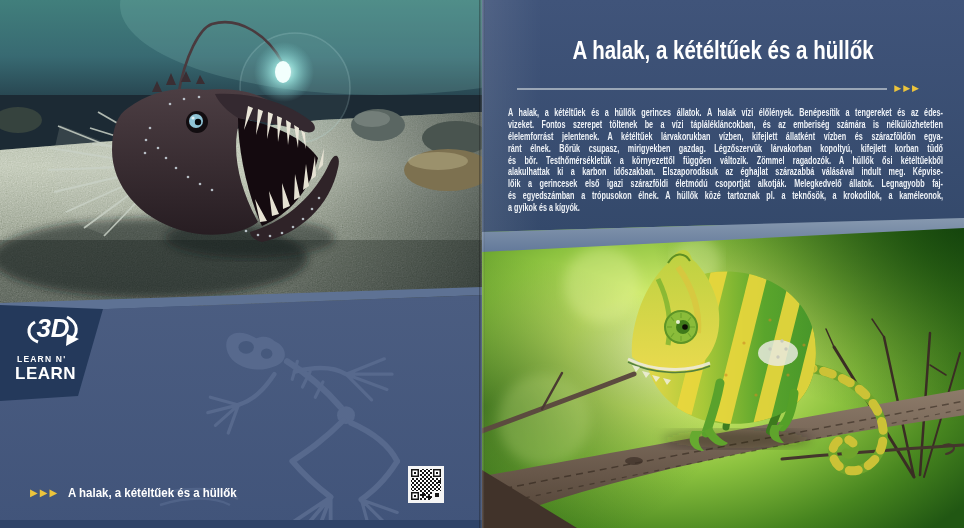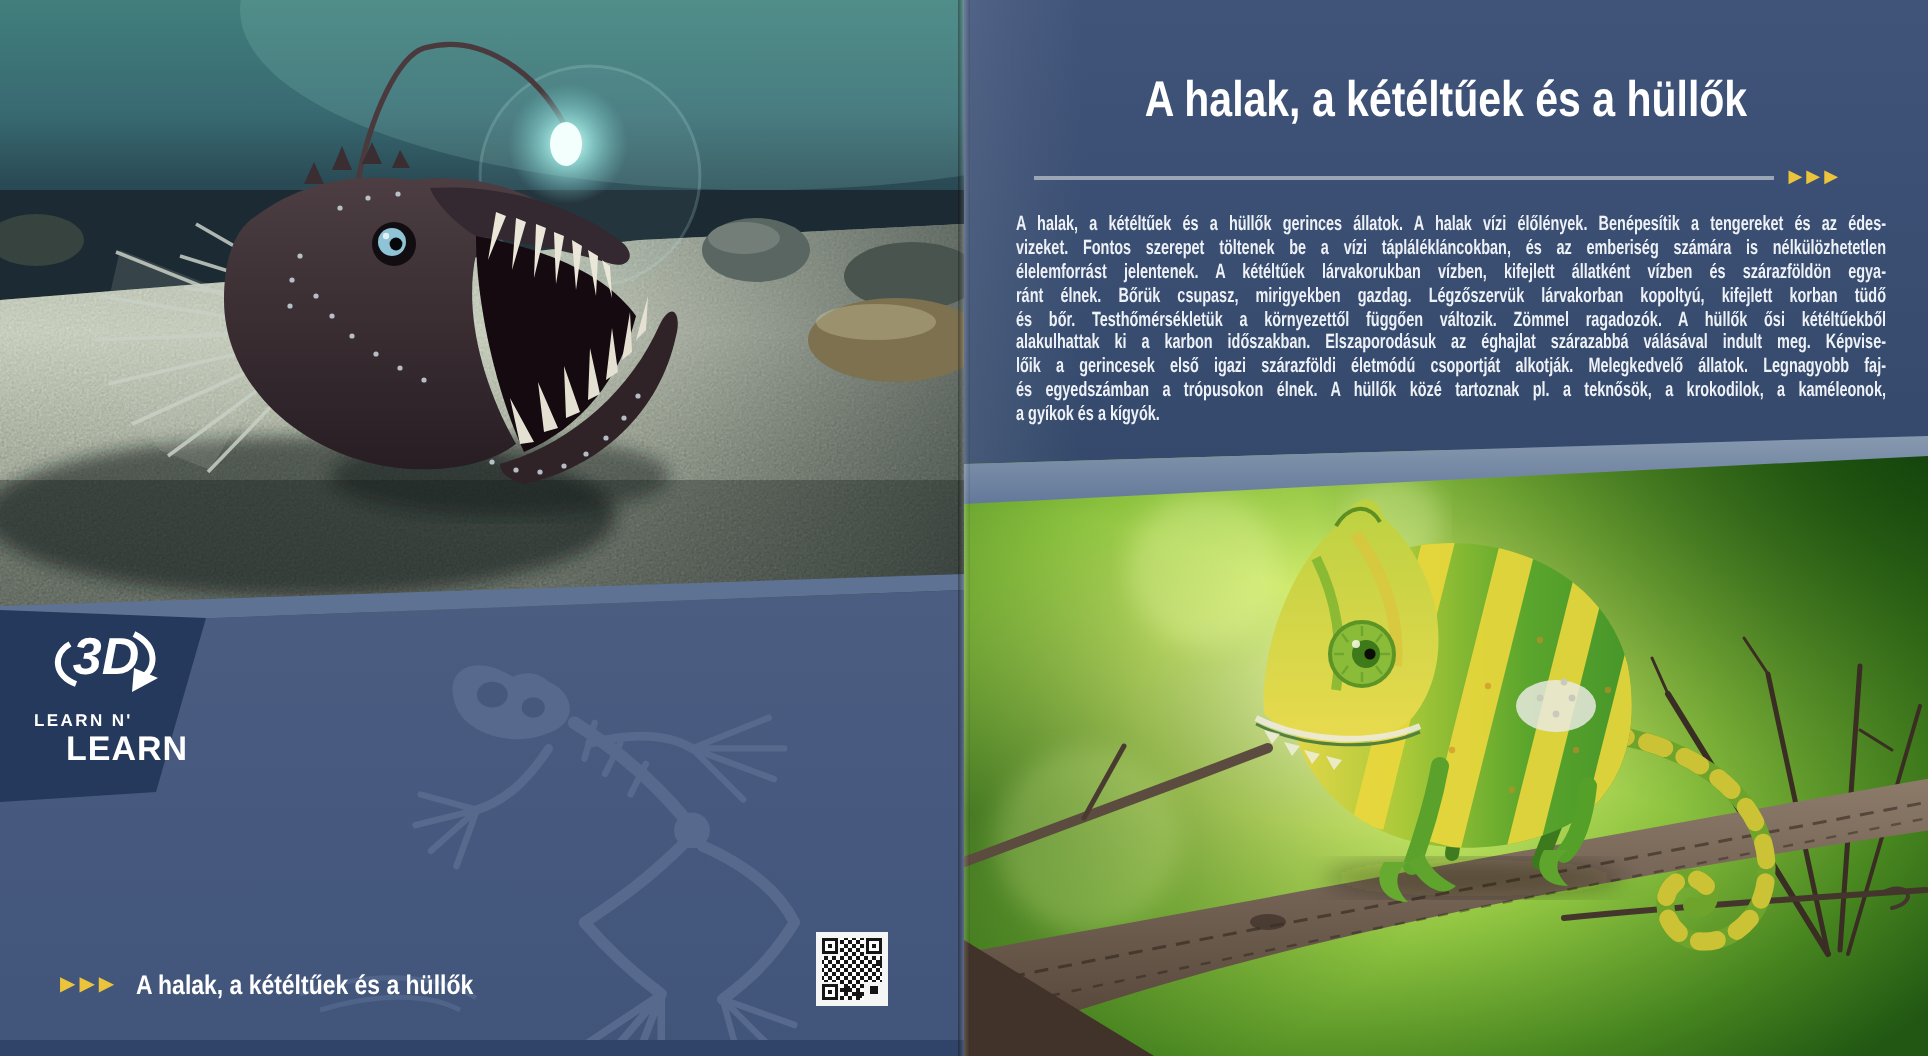--- a/index.html
+++ b/index.html
@@ -4,21 +4,21 @@
 <style>
   html,body{margin:0;padding:0;background:#222;}
   .page{position:relative;width:964px;height:528px;overflow:hidden;
         font-family:"Liberation Sans","DejaVu Sans",sans-serif;background:#3d5170;}
   .abs{position:absolute;}
   
   .left-page{left:0;top:0;width:574px;height:528px;}
   .left-page svg.photo{display:block;}
   .logo-block{left:13px;top:308px;width:80px;color:#fff;text-align:center;}
   .logo-click{font-size:8.5px;font-weight:bold;letter-spacing:1.2px;text-align:left;margin:2px 0 0 4px;}
-  .logo-learn{font-size:17px;font-weight:bold;letter-spacing:.5px;text-align:left;margin-left:20px;}
+  .logo-learn{font-size:17px;font-weight:bold;letter-spacing:.5px;text-align:left;margin-left:2px;}
   .caption-row{left:30px;top:485px;display:flex;align-items:center;}
   .arrows{color:#ecc43c;font-size:10px;letter-spacing:2px;line-height:1;}
   .caption-text{color:#fff;font-weight:bold;font-size:13.5px;margin-left:9px;
                 transform:scaleX(.85);transform-origin:left center;white-space:nowrap;}
   .qr{left:408px;top:466px;width:36px;height:37px;}
   
   .right-page{left:482px;top:0;width:482px;height:528px;}
   .panel-title{left:0;top:36px;width:482px;text-align:center;color:#fff;font-weight:bold;
                font-size:25px;transform:scaleX(.82);transform-origin:center;white-space:nowrap;
                letter-spacing:0;}

